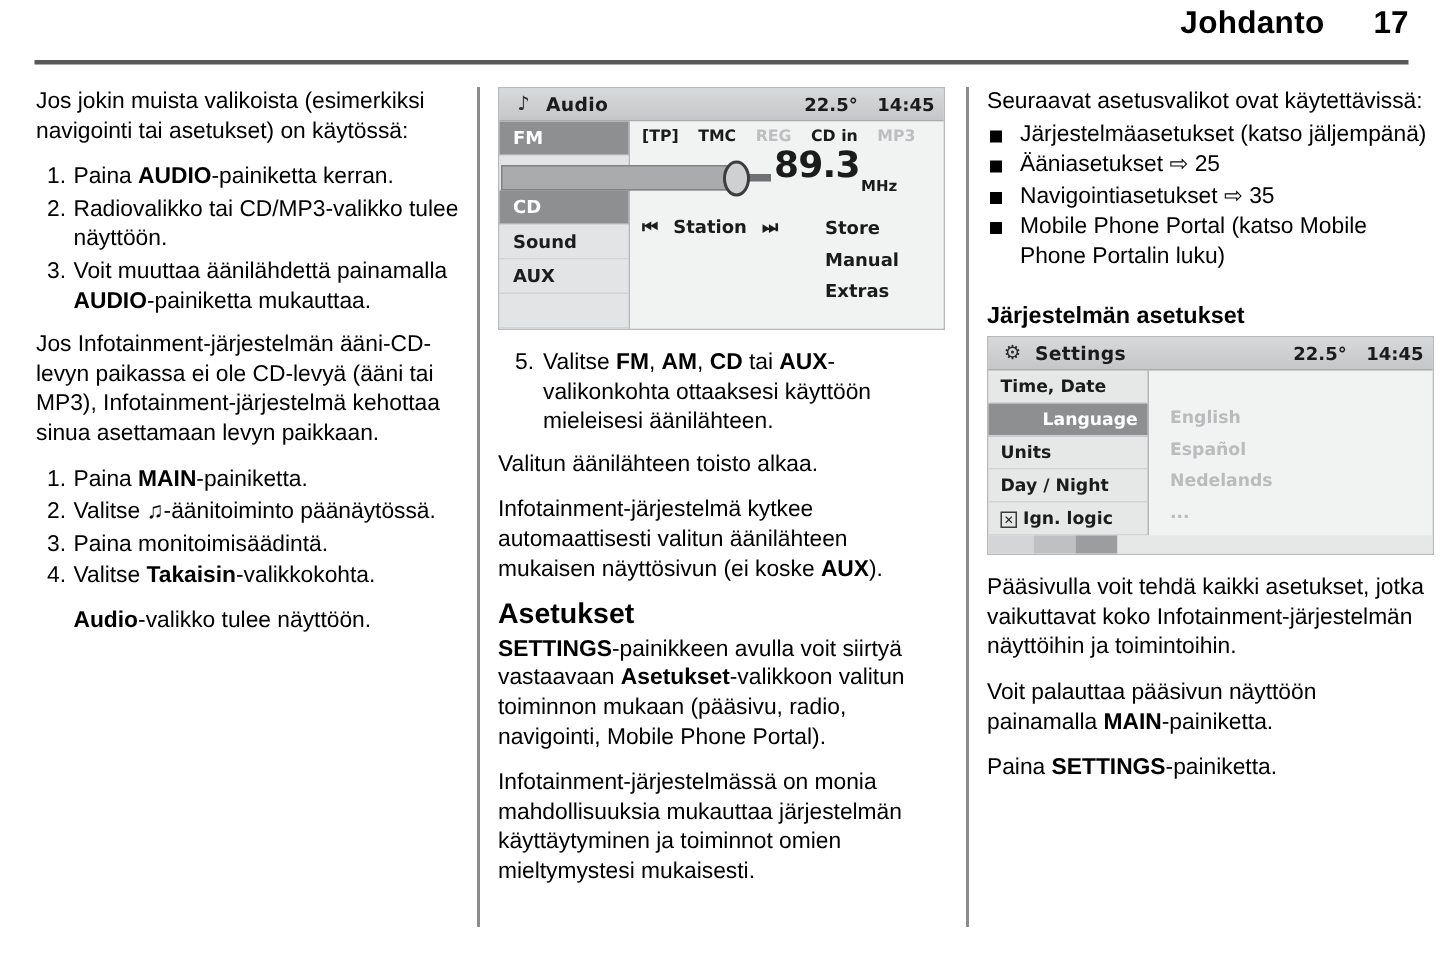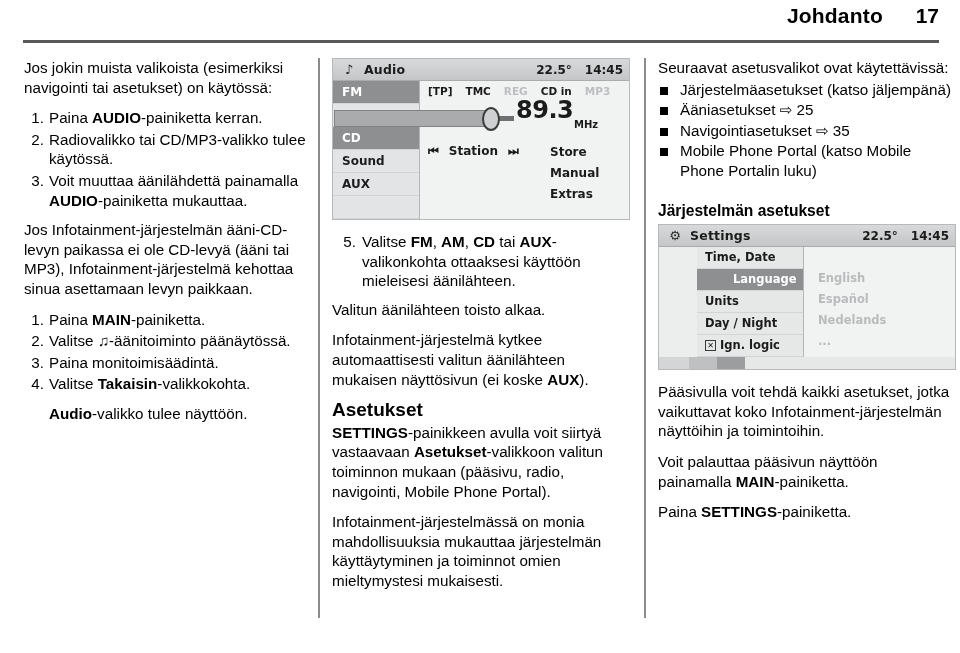--- a/index.html
+++ b/index.html
@@ -320,21 +320,20 @@
 
   
   .settings-rows {
     display: flex;
     min-height: 104px;
   }
   .set-side {
     width: 106px;
     background: #e6e7e7;
     border-right: 1px solid #b4b6b8;
-    margin-left: 38px;
   }
   .set-item {
     height: 21px;
     line-height: 21px;
     padding-left: 8px;
     font-weight: bold;
     font-size: 11.5px;
     border-bottom: 1px solid #d3d4d5;
   }
   .set-item.sel {
@@ -384,21 +383,21 @@
 
   <div class="col col-left">
 
     <p class="para">Jos jokin muista valikoista (esimerkiksi navigointi tai asetukset) on käytössä:</p>
 
     <ul class="numlist">
       <li>
         <span class="num">1.</span><span>Paina </span><b>AUDIO</b><span>-painiketta kerran.</span>
       </li>
       <li>
-        <span class="num">2.</span><span>Radiovalikko tai CD/MP3-valikko tulee käytössä.</span>
+        <span class="num">2.</span><span>Radiovalikko tai CD/MP3-valikko tulee näyttöön.</span>
       </li>
       <li>
         <span class="num">3.</span><span>Voit muuttaa äänilähdettä painamalla </span><b>AUDIO</b><span>-painiketta mukauttaa.</span>
       </li>
     </ul>
 
     <p class="para">Jos Infotainment-järjestelmän ääni-CD-levyn paikassa ei ole CD-levyä (ääni tai MP3), Infotainment-järjestelmä kehottaa sinua asettamaan levyn paikkaan.</p>
 
 
     <ul class="numlist">

